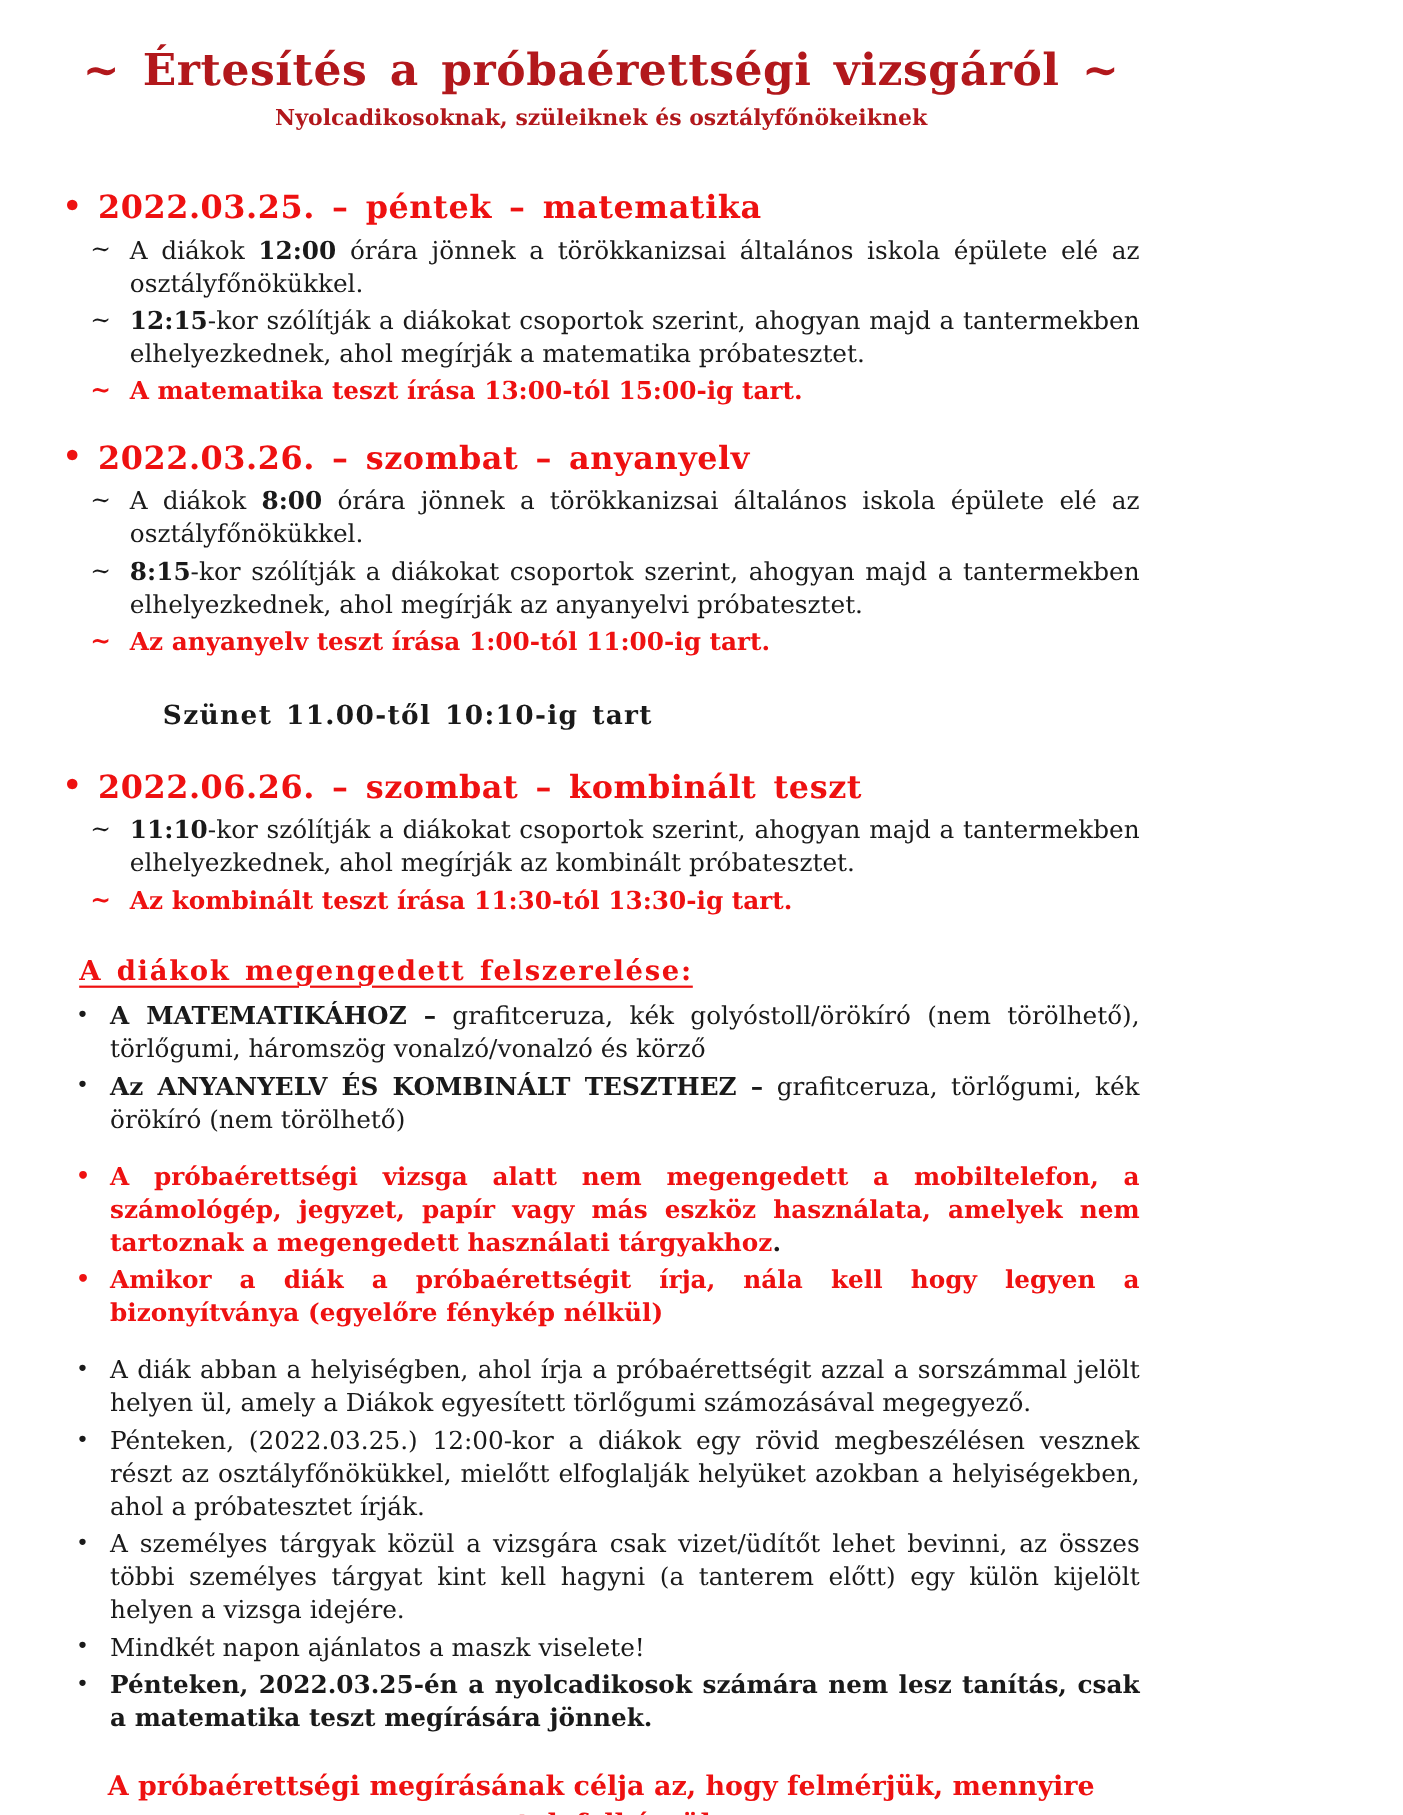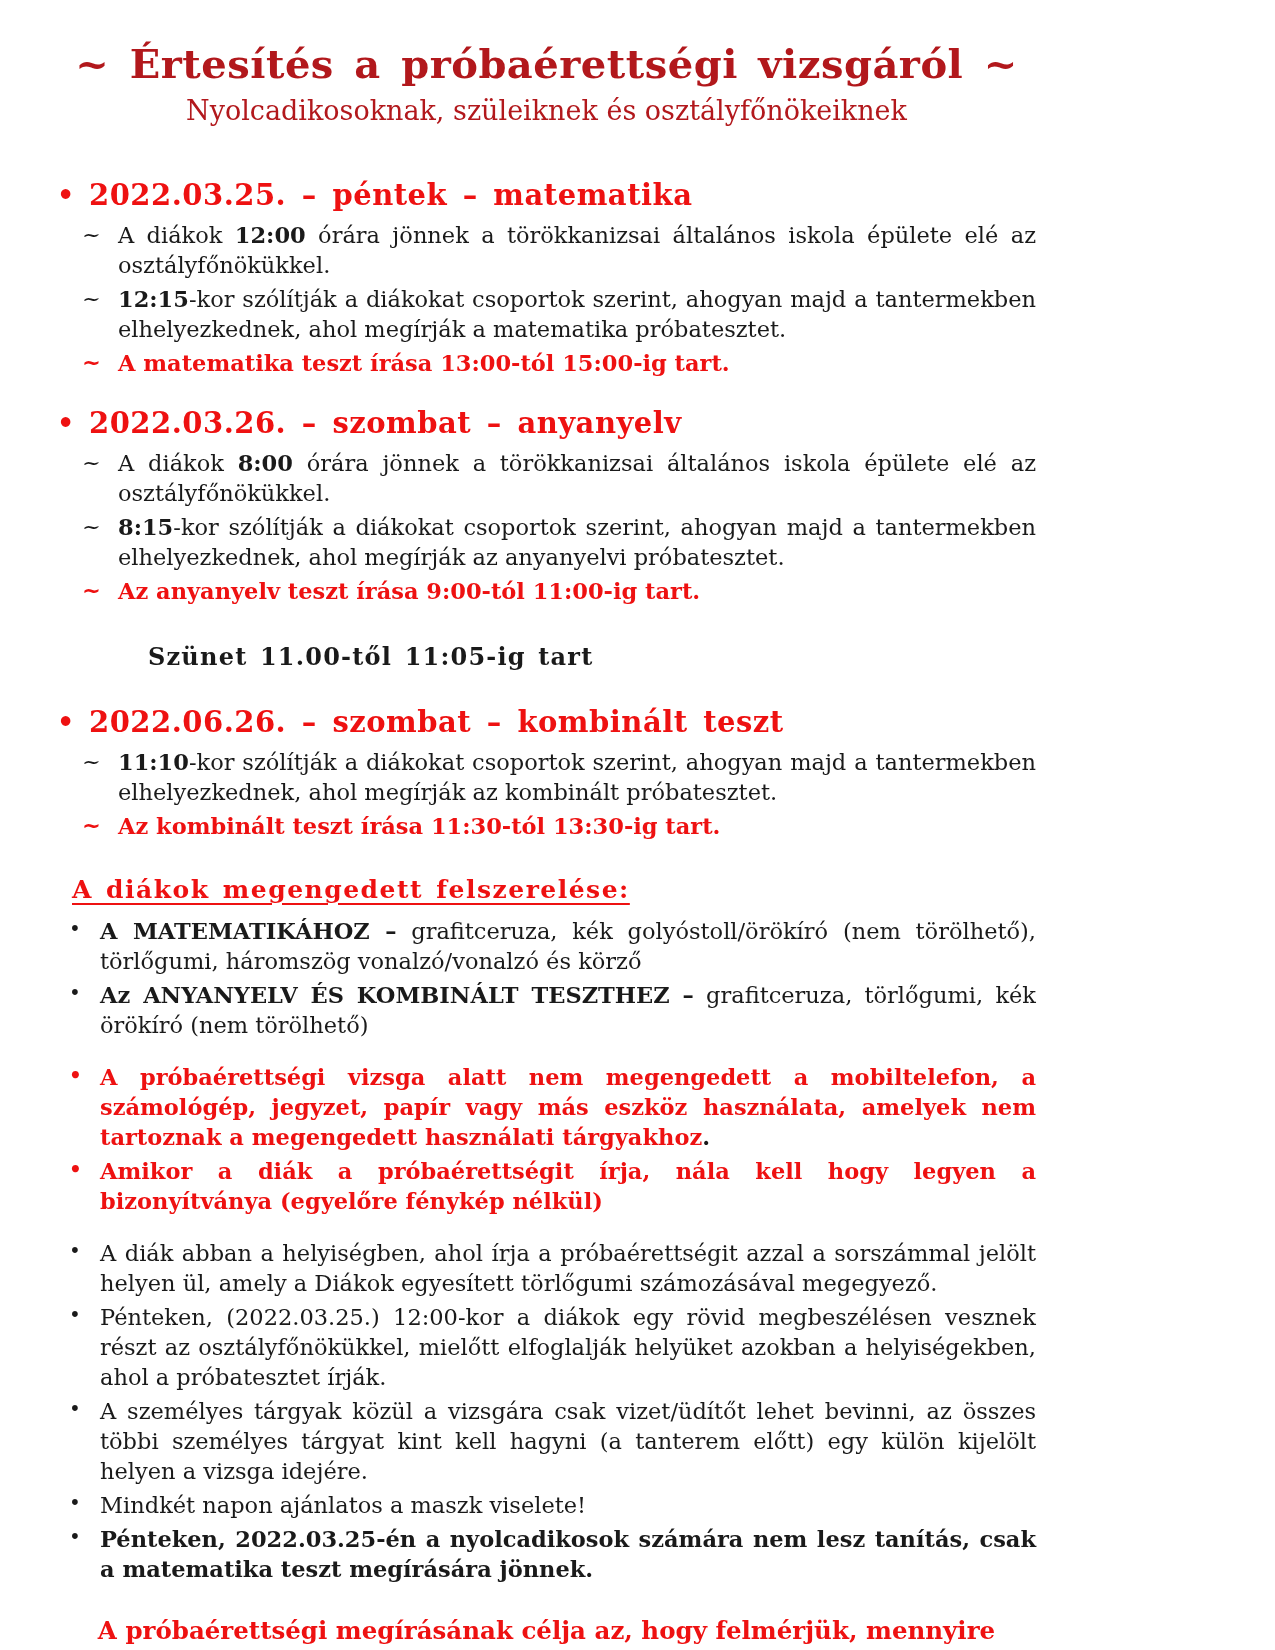--- a/index.html
+++ b/index.html
@@ -12,22 +12,22 @@
     width:1128px;height:1650px;background:#ffffff;overflow:hidden;
     font-family:"DejaVu Serif","Liberation Serif",serif;color:var(--ink);
     box-sizing:border-box;
   }
   .content{margin:0 92px 0 57px;}
   .doc-title{
     margin-top:40px;text-align:center;color:var(--title-red);
     font-weight:bold;font-size:40px;word-spacing:6px;letter-spacing:0.5px;
   }
   .doc-subtitle{
-    text-align:center;color:var(--title-red);font-weight:normal;
-    font-size:27px;margin-top:8px;
+    text-align:center;color:var(--title-red);font-weight:bold;
+    font-size:20px;margin-top:8px;
   }
   .section-heading{
     position:relative;padding-left:32px;color:var(--accent);font-weight:bold;
     font-size:29px;margin:28px 0 8px 0;word-spacing:5px;letter-spacing:0.5px;
   }
   .section-heading.mt-extra{margin-top:52px;}
   .section-heading .marker{position:absolute;left:0;top:1px;font-size:27px;}
   .tilde-item{
     position:relative;margin:0 0 4px 25px;padding-left:36px;
     text-align:justify;font-size:22.5px;line-height:30px;
@@ -65,22 +65,22 @@
     <div class="doc-title">~ Értesítés a próbaérettségi vizsgáról ~</div>
     <div class="doc-subtitle">Nyolcadikosoknak, szüleiknek és osztályfőnökeiknek</div>
     <div>
         <div class="section-heading mt-extra"><span class="marker">•</span><span>2022.03.25. – péntek – matematika</span></div>
         <div class="tilde-item "><span class="marker">~</span><span><span>A diákok </span><span class="bold ">12:00</span><span> órára jönnek a törökkanizsai általános iskola épülete elé az osztályfőnökükkel.</span></span></div>
         <div class="tilde-item "><span class="marker">~</span><span><span class="bold ">12:15</span><span>-kor szólítják a diákokat csoportok szerint, ahogyan majd a tantermekben elhelyezkednek, ahol megírják a matematika próbatesztet.</span></span></div>
         <div class="tilde-item red"><span class="marker">~</span><span><span class="bold ">A matematika teszt írása 13:00-tól 15:00-ig tart.</span></span></div>
         <div class="section-heading"><span class="marker">•</span><span>2022.03.26. – szombat – anyanyelv</span></div>
         <div class="tilde-item "><span class="marker">~</span><span><span>A diákok </span><span class="bold ">8:00</span><span> órára jönnek a törökkanizsai általános iskola épülete elé az osztályfőnökükkel.</span></span></div>
         <div class="tilde-item "><span class="marker">~</span><span><span class="bold ">8:15</span><span>-kor szólítják a diákokat csoportok szerint, ahogyan majd a tantermekben elhelyezkednek, ahol megírják az anyanyelvi próbatesztet.</span></span></div>
-        <div class="tilde-item red"><span class="marker">~</span><span><span class="bold ">Az anyanyelv teszt írása 9:00-tól 11:00-ig tart.</span></span></div>
-        <div class="break-note">Szünet 11.00-től 11:05-ig tart</div>
+        <div class="tilde-item red"><span class="marker">~</span><span><span class="bold ">Az anyanyelv teszt írása 1:00-tól 11:00-ig tart.</span></span></div>
+        <div class="break-note">Szünet 11.00-től 10:10-ig tart</div>
         <div class="section-heading"><span class="marker">•</span><span>2022.06.26. – szombat – kombinált teszt</span></div>
         <div class="tilde-item "><span class="marker">~</span><span><span class="bold ">11:10</span><span>-kor szólítják a diákokat csoportok szerint, ahogyan majd a tantermekben elhelyezkednek, ahol megírják az kombinált próbatesztet.</span></span></div>
         <div class="tilde-item red"><span class="marker">~</span><span><span class="bold ">Az kombinált teszt írása 11:30-tól 13:30-ig tart.</span></span></div>
         <div class="subheading">A diákok megengedett felszerelése:</div>
         <div class="bullet-item "><span class="marker">•</span><span><span class="bold ">A MATEMATIKÁHOZ –</span><span> grafitceruza, kék golyóstoll/örökíró (nem törölhető), törlőgumi, háromszög vonalzó/vonalzó és körző</span></span></div>
         <div class="bullet-item "><span class="marker">•</span><span><span class="bold ">Az ANYANYELV ÉS KOMBINÁLT TESZTHEZ –</span><span> grafitceruza, törlőgumi, kék örökíró (nem törölhető)</span></span></div>
         <div class="bullet-item red gap-top"><span class="marker">•</span><span><span class="bold ">A próbaérettségi vizsga alatt nem megengedett a mobiltelefon, a számológép, jegyzet, papír vagy más eszköz használata, amelyek nem tartoznak a megengedett használati tárgyakhoz</span><span class="bold c-black">.</span></span></div>
         <div class="bullet-item red"><span class="marker">•</span><span><span class="bold ">Amikor a diák a próbaérettségit írja, nála kell hogy legyen a bizonyítványa (egyelőre fénykép nélkül)</span></span></div>
         <div class="bullet-item  gap-top"><span class="marker">•</span><span><span>A diák abban a helyiségben, ahol írja a próbaérettségit azzal a sorszámmal jelölt helyen ül, amely a Diákok egyesített törlőgumi számozásával megegyező.</span></span></div>
         <div class="bullet-item "><span class="marker">•</span><span><span>Pénteken, (2022.03.25.) 12:00-kor a diákok egy rövid megbeszélésen vesznek részt az osztályfőnökükkel, mielőtt elfoglalják helyüket azokban a helyiségekben, ahol a próbatesztet írják.</span></span></div>

